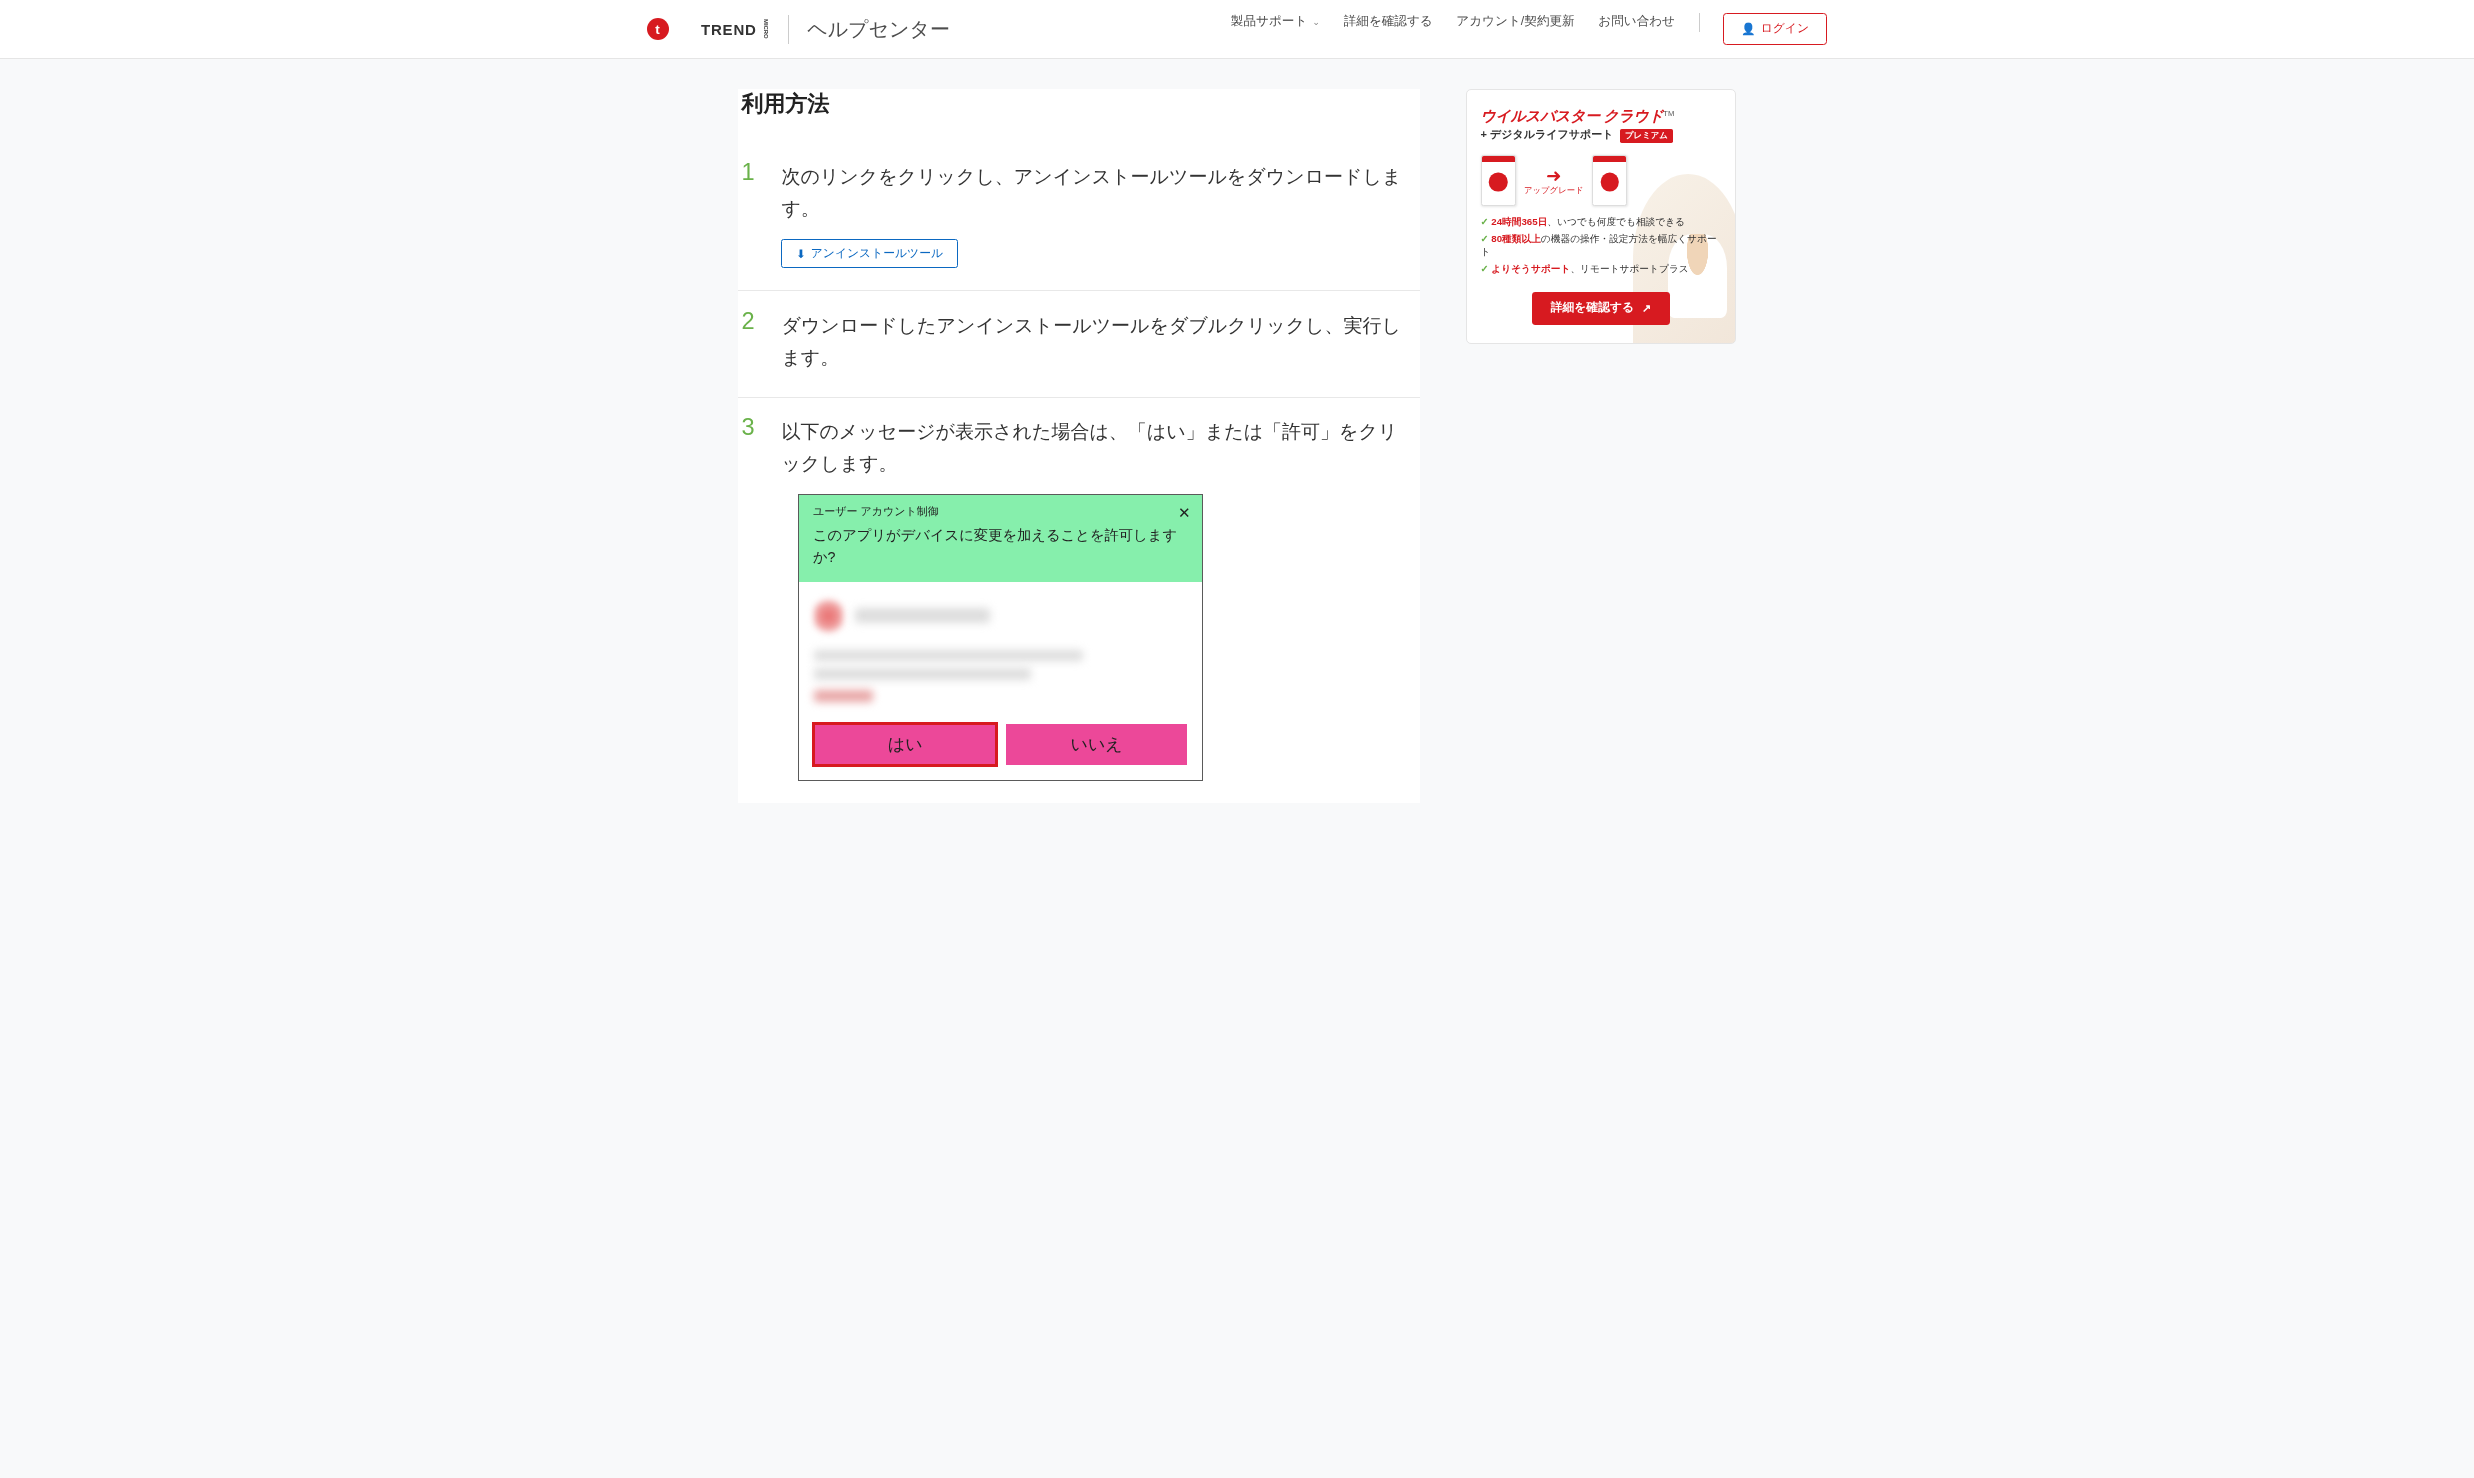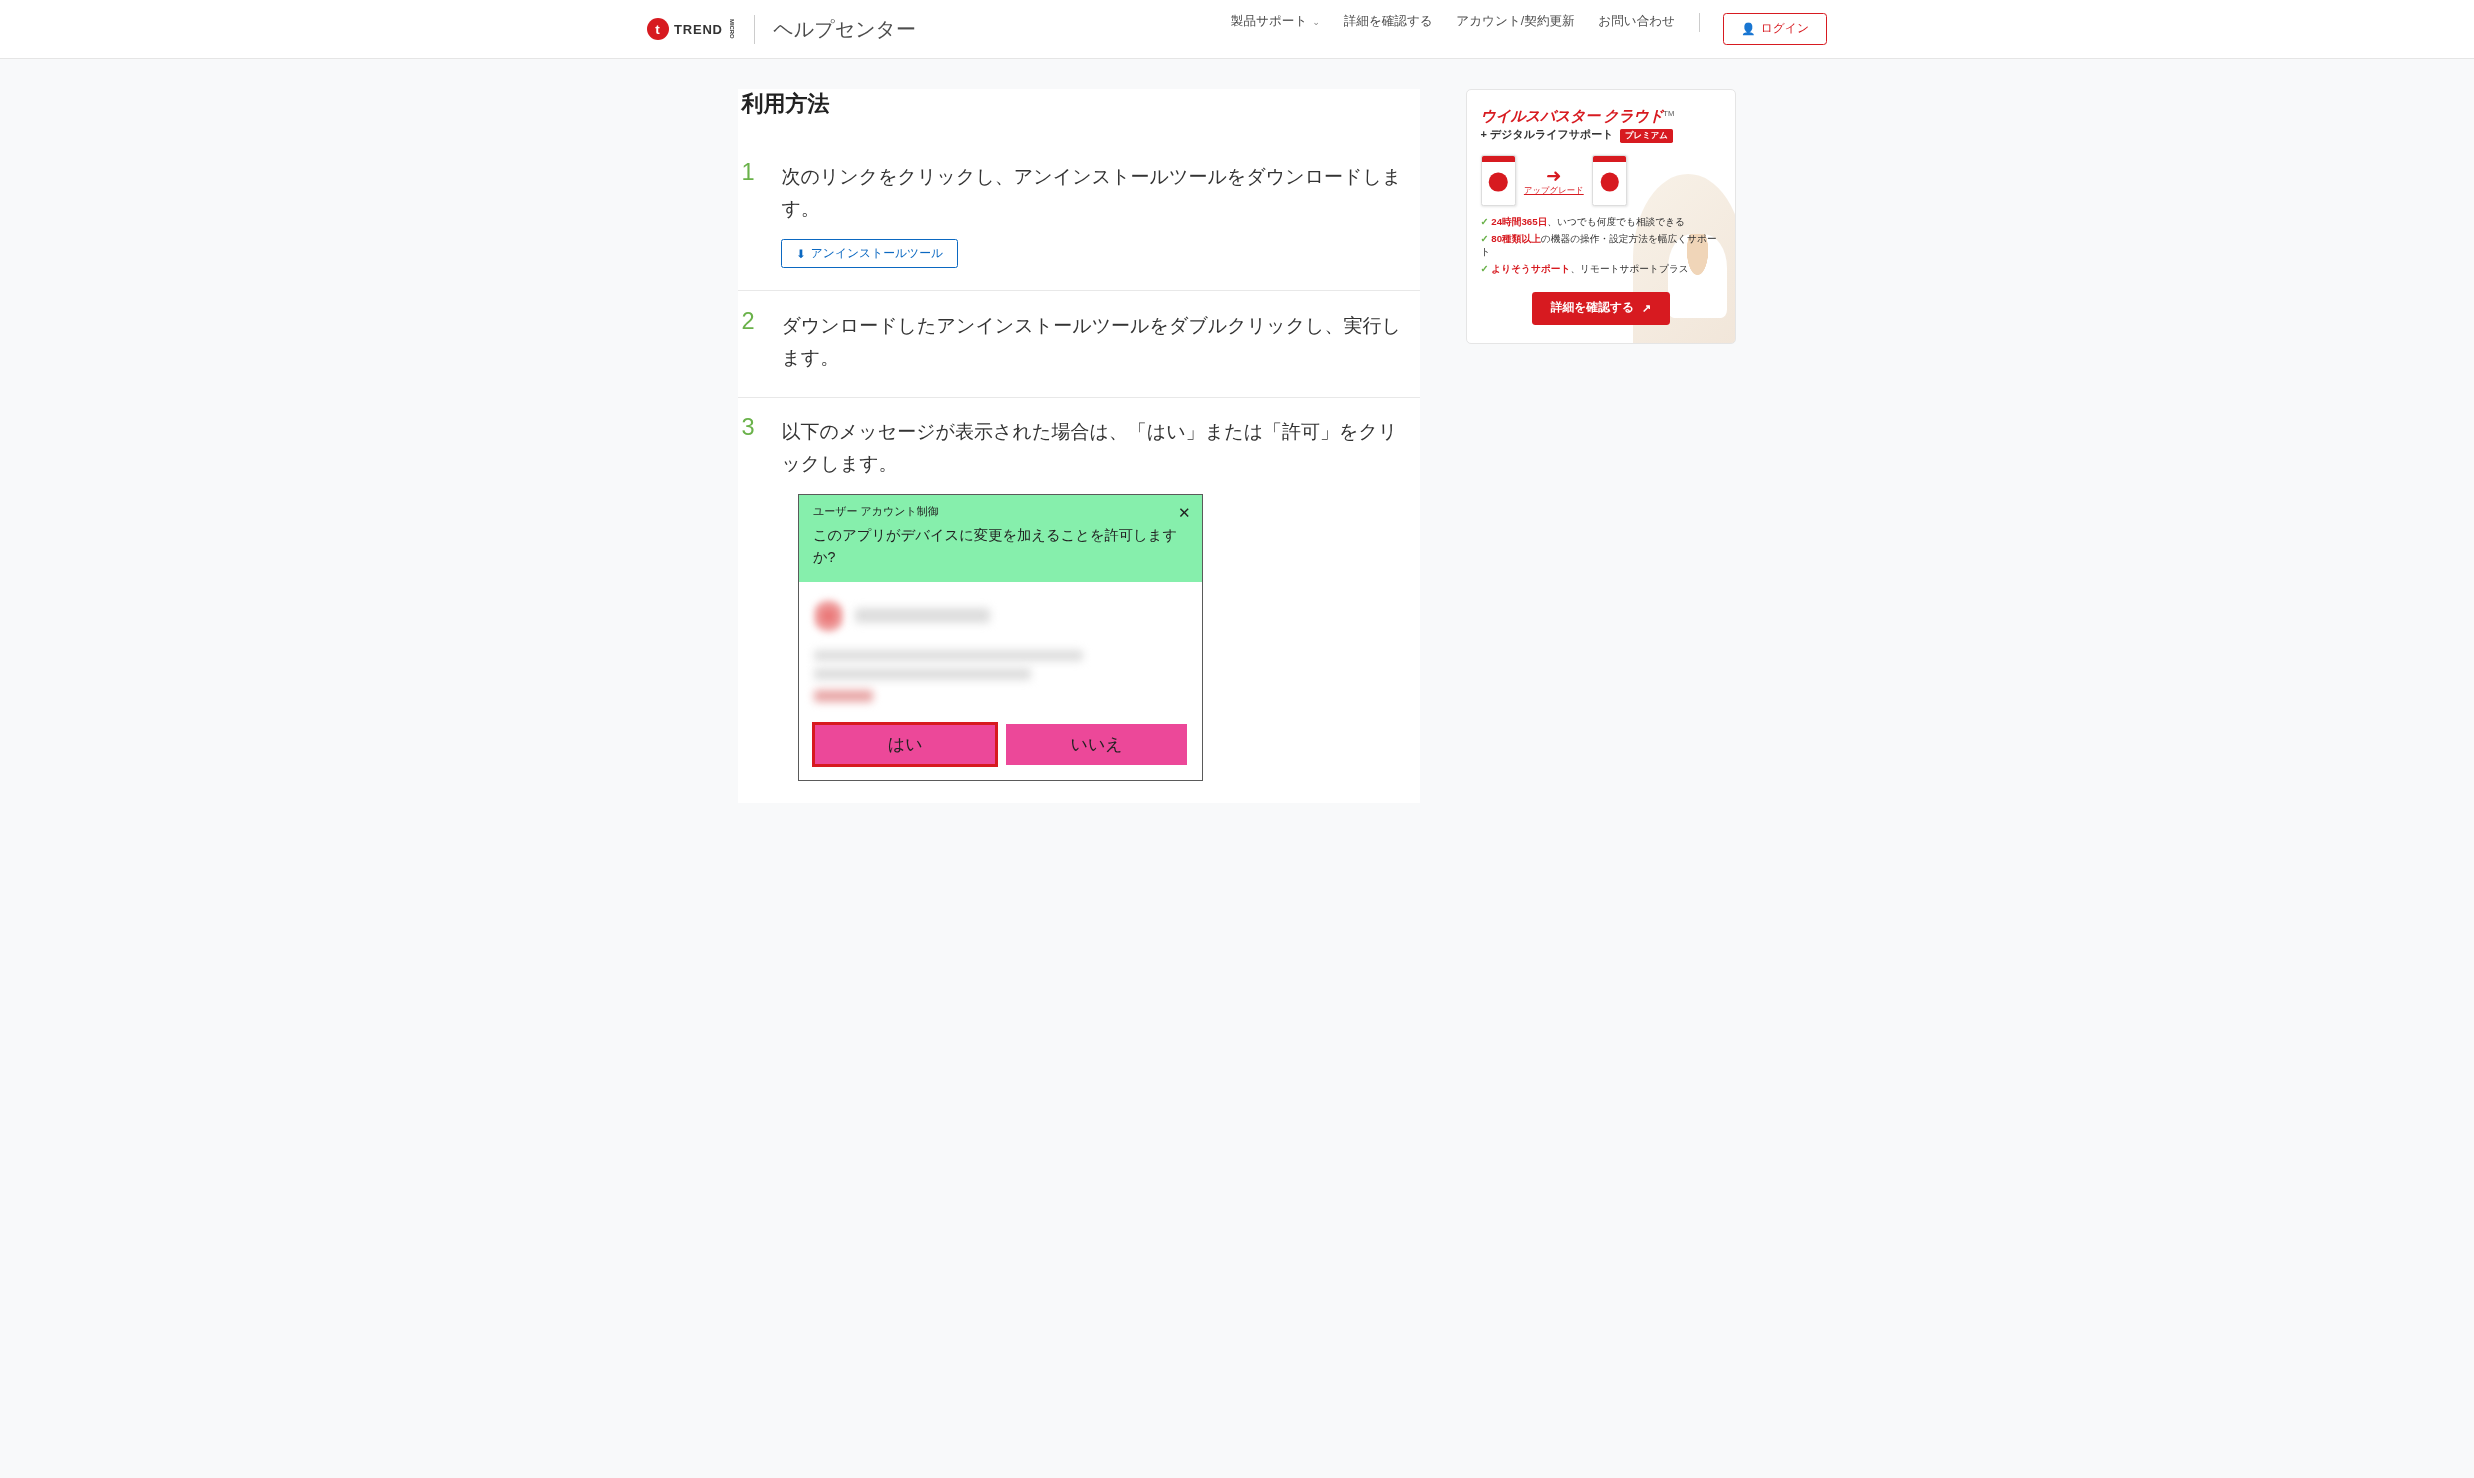--- a/index.html
+++ b/index.html
@@ -3,21 +3,21 @@
 <meta charset="utf-8">
 <style>
 * { margin: 0; padding: 0; box-sizing: border-box; }
 body { font-family: -apple-system, BlinkMacSystemFont, "Segoe UI", "Hiragino Sans", "Hiragino Kaku Gothic ProN", Meiryo, sans-serif; background: #f8f9fa; color: #222; }
 .header { background: #fff; border-bottom: 0.8px solid #e5e5e5; height: 59px; display: flex; align-items: center; padding: 0 34px; }
 .header-inner { max-width: 1180px; margin: 0 auto; width: 100%; display: flex; align-items: center; }
 .logo-group { display: flex; align-items: center; gap: 18.5px; }
 .logo { display: flex; align-items: center; gap: 5px; font-weight: 700; letter-spacing: 0.8px; }
 .logo-ball { width: 22px; height: 22px; border-radius: 50%; background: #d71a20; display: flex; align-items: center; justify-content: center; }
 .logo-t { color: #fff; font-weight: 700; font-size: 13.5px; }
-.logo-text { font-size: 13px; color: #333; }
+.logo-text { font-size: 15px; color: #333; margin-left: 27px; }
 .logo-micro { font-size: 5.9px; color: #333; writing-mode: vertical-rl; letter-spacing: 0; margin-left: 1.7px; }
 .divider-v { width: 0.8px; height: 29px; background: #ccc; }
 .help-center { font-size: 20px; color: #4d4d4d; font-weight: 400; }
 .nav { margin-left: auto; display: flex; align-items: flex-start; gap: 23.6px; }
 .nav-item { font-size: 12.6px; color: #4d4d4d; cursor: pointer; display: flex; align-items: center; gap: 5px; }
 .chevron { font-size: 9.3px; color: #888; }
 .login-btn { border: 0.8px solid #d71a20; color: #d71a20; background: #fff; padding: 6.7px 17px; border-radius: 3.4px; font-size: 11.8px; cursor: pointer; display: flex; align-items: center; gap: 5px; }
 .page { max-width: 1066px; margin: 0 auto; padding: 29.5px 34px; display: flex; gap: 46px; align-items: flex-start; }
 .main { flex: 1; background: #fff; }
 .section-title { font-size: 22px; font-weight: 700; color: #222; margin-bottom: 23.6px; padding-left: 3.4px; }
@@ -56,21 +56,21 @@
 .promo-person { position: absolute; right: 8.4px; bottom: 25px; width: 59px; height: 84px; background: radial-gradient(ellipse at 50% 20%, #f0d5b8 0%, #f0d5b8 25%, transparent 26%), linear-gradient(#fff, #fff); border-radius: 40% 40% 10% 10%; }
 .promo-title { color: #d71a20; font-size: 15px; font-weight: 700; font-style: italic; letter-spacing: -0.4px; }
 .promo-tm { font-size: 7.6px; vertical-align: super; color: #555; }
 .promo-sub { font-size: 11px; font-weight: 700; color: #333; margin-top: 1.7px; }
 .premium-badge { display: inline-block; background: #d71a20; color: #fff; font-size: 8.4px; padding: 1.7px 5px; border-radius: 1.7px; margin-left: 3.4px; }
 .promo-boxes { display: flex; gap: 8.4px; align-items: center; margin: 11.8px 0 10px; position: relative; z-index: 1; }
 .box-soft { width: 35px; height: 51px; background: #fff; border: 0.8px solid #ddd; border-radius: 2.5px; box-shadow: 0.8px 0.8px 2.5px rgba(0,0,0,0.1); position: relative; }
 .box-soft::before { content: ""; position: absolute; top: 0; left: 0; right: 0; height: 6.7px; background: #d71a20; border-radius: 1.7px 1.7px 0 0; }
 .box-ball { position: absolute; top: 50%; left: 50%; transform: translate(-50%, -40%); width: 18.5px; height: 18.5px; border-radius: 50%; background: #d71a20; }
 .upgrade-arrow { color: #d71a20; font-size: 18.5px; }
-.upgrade-label { font-size: 8.4px; color: #d71a20; text-align: center; margin-top: -1.7px; text-decoration: underline; }
+.upgrade-label { font-size: 8.4px; color: #d71a20; text-align: center; margin-top: -1.7px; }
 .promo-bullet { font-size: 9.7px; color: #333; margin: 4.2px 0; position: relative; z-index: 1; }
 .promo-bullet-check { color: #6ab24a; font-weight: 700; }
 .promo-bullet-em { color: #d71a20; font-weight: 700; }
 .promo-btn { background: #d71a20; color: #fff; border: none; padding: 8.4px 18.5px; border-radius: 3.4px; font-size: 11.8px; font-weight: 700; cursor: pointer; display: inline-flex; align-items: center; gap: 8px; margin: 11.8px auto 0; position: relative; z-index: 1; }
 .promo-btn-wrap { text-align: center; }
 .mouse-icon { font-size: 11px; }
 </style>
 </head>
 <body>
 

